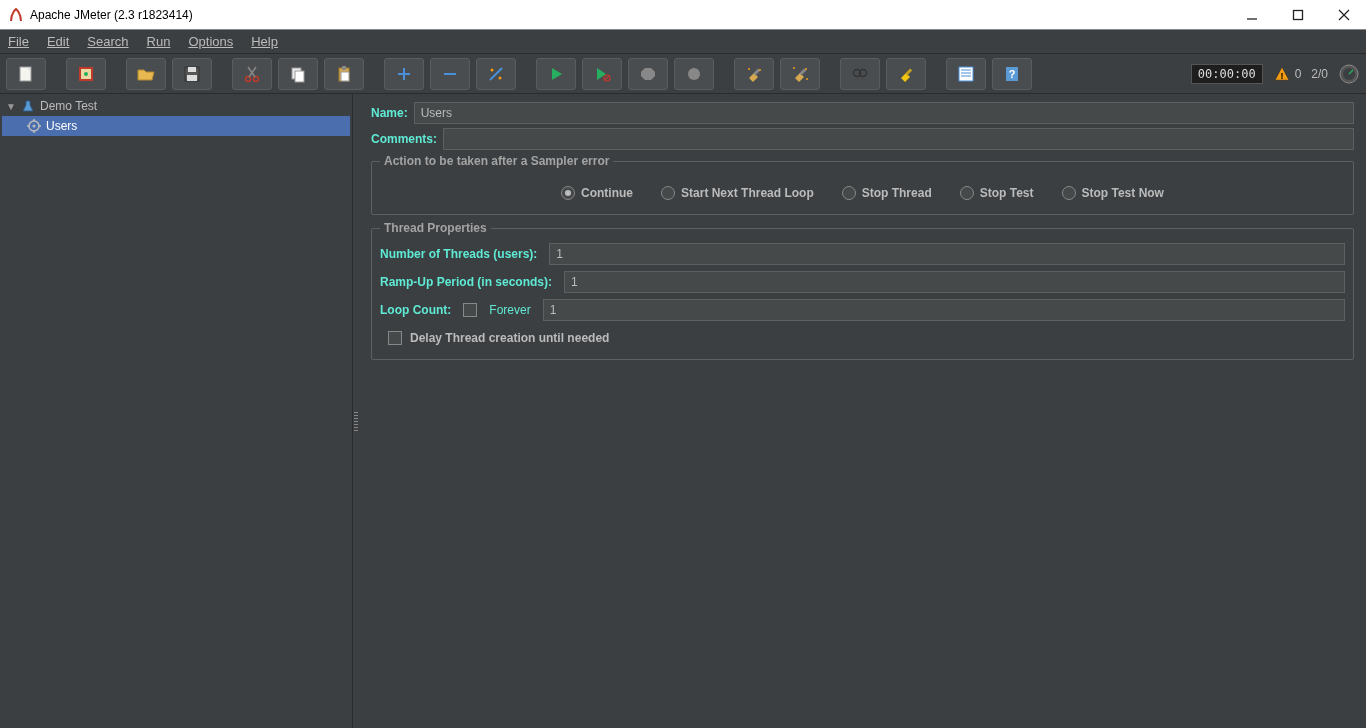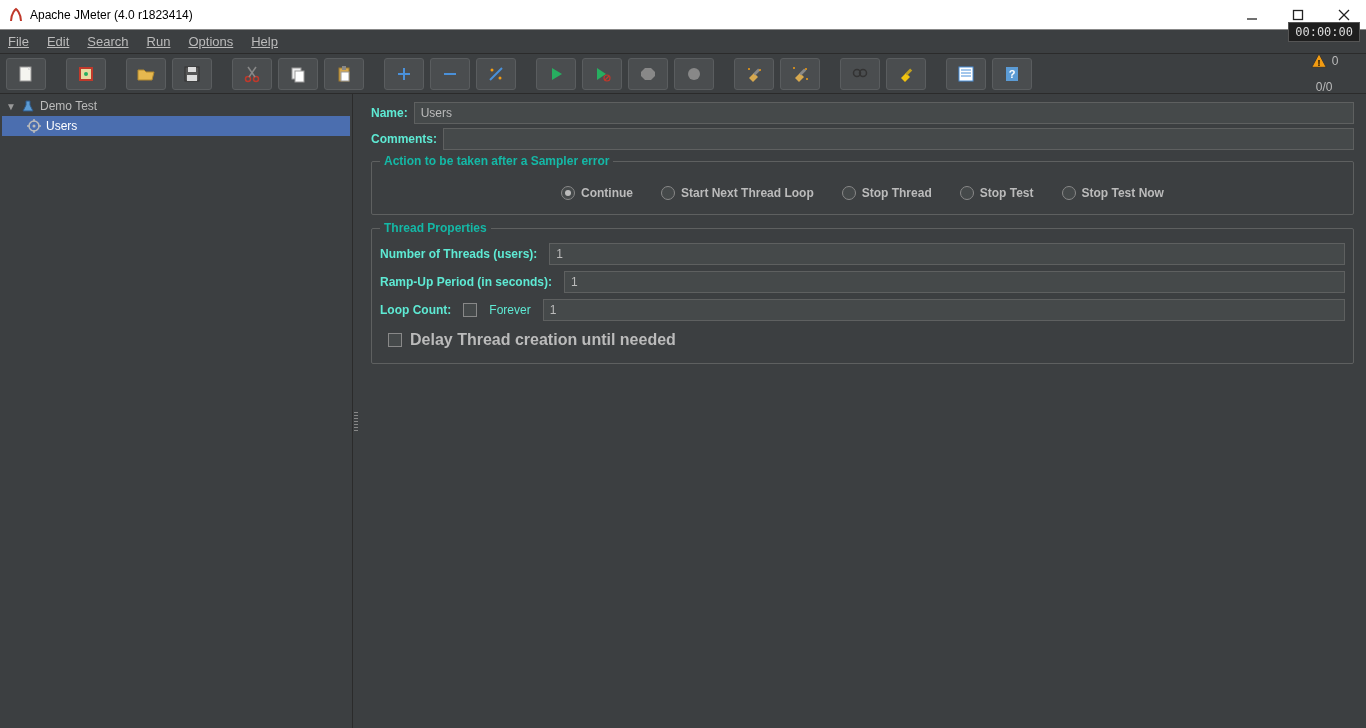--- a/index.html
+++ b/index.html
@@ -16,21 +16,21 @@
 
 .menubar { background: #3c3f41; height: 24px; display: flex; align-items: center; padding: 0 0; gap: 2px; border-bottom: 1px solid #2b2b2b; }
 .menubar .menu-item { padding: 3px 8px; color: #bbbbbb; font-size: 13px; cursor: default; }
 .menubar .menu-item .ul { text-decoration: underline; }
 
 
 .toolbar { background: #3c3f41; height: 40px; display: flex; align-items: center; padding: 4px 6px; gap: 6px; border-bottom: 1px solid #2b2b2b; }
 .tool-sep { width: 8px; }
 .tool-btn { width: 40px; height: 32px; background: #4a4d4f; border: 1px solid #5a5d5f; border-radius: 3px; display:flex; align-items:center; justify-content:center; cursor:default;}
 .tool-btn svg { width:20px; height:20px; }
-.toolbar-right { margin-left:auto; display:flex; align-items:center; gap:10px;flex-direction:column; }
+.toolbar-right { margin-left:auto; display:flex; align-items:center; gap:10px; }
 .timer-box { background:#1e1e1e; border:1px solid #555; padding:2px 6px; font-family: monospace; color:#ddd; font-size:12px;}
 .warn-icon { display:flex; align-items:center; gap:4px; color:#bbbbbb; font-size:12px;}
 .counter-text { color:#bbbbbb; font-size:12px; }
 .gauge-icon { width:22px; height:22px; }
 
 
 .main-split { display:flex; height: calc(728px - 30px - 24px - 40px); }
 .tree-panel { width: 353px; background:#3c3f41; border-right:1px solid #2b2b2b; padding:2px; }
 .splitter { width:6px; background:#3c3f41; cursor:col-resize; position:relative;}
 .splitter::after { content:""; position:absolute; top:50%; left:1px; width:4px; height:20px; background:repeating-linear-gradient(0deg,#888,#888 1px,transparent 1px,transparent 3px);}
@@ -44,43 +44,43 @@
 .tree-icon { width:16px; height:16px; display:flex; align-items:center; justify-content:center;}
 
 
 .panel-title { color:#d0d0d0; font-size:18px; font-weight:bold; margin-bottom:12px; }
 .field-row { display:flex; align-items:center; margin-bottom:4px; gap:6px;}
 .field-label { color:#5eead4; font-size:12px; font-weight:bold; white-space:nowrap;}
 .text-input { flex:1; background:#45494a; border:1px solid #5e6060; color:#bbbbbb; padding:3px 6px; font-size:12px; height:22px;}
 .text-input.small { flex:1; }
 
 fieldset { border:1px solid #5e6060; border-radius:2px; margin-bottom:6px; padding:8px 8px 10px 8px; }
-legend { color:#14b8a6; font-size:12px; font-weight:bold; padding:0 4px; }
+legend { color:#a3a3a3; font-size:12px; font-weight:bold; padding:0 4px; }
 
 .radio-row { display:flex; justify-content:center; gap:28px; padding:10px 0 4px 0; flex-wrap:wrap;text-align:right;}
 .radio-opt { display:flex; align-items:center; gap:6px; color:#bbbbbb; font-size:12px; font-weight:bold;}
 .radio-circle { width:14px; height:14px; border:1px solid #888; border-radius:50%; display:flex; align-items:center; justify-content:center; background:#45494a;}
 .radio-circle.checked::after { content:""; width:6px; height:6px; background:#bbbbbb; border-radius:50%; }
 
 .check-box { width:14px; height:14px; border:1px solid #888; background:#45494a; display:inline-block;}
-.check-row { display:flex; align-items:center; gap:8px; padding:4px 0 4px 8px; color:#bbbbbb; font-size:16px; font-weight:bold;}
+.check-row { display:flex; align-items:center; gap:8px; padding:4px 0 4px 8px; color:#bbbbbb; font-size:12px; font-weight:bold;}
 
 .thread-prop-row { display:flex; align-items:center; gap:12px; margin-bottom:6px;}
 .thread-prop-row .field-label{ min-width:0;}
 </style>
 </head>
 <body>
 
 <div class="titlebar">
   <span class="app-icon">
     <svg viewBox="0 0 16 16">
         <path d="M3 14 C3 6 8 2 8 2 C8 2 13 6 13 14" stroke="#c0392b" stroke-width="2" fill="none"></path>
       </svg>
   </span>
-  <span class="title-text">Apache JMeter (4.0 r1823414)</span>
+  <span class="title-text">Apache JMeter (2.3 r1823414)</span>
   <div class="win-controls">
     <div class="win-btn">
         <svg width="12" height="12" viewBox="0 0 12 12">
           <line x1="1" y1="10" x2="11" y2="10"></line>
         </svg>
       </div>
     <div class="win-btn">
         <svg width="12" height="12" viewBox="0 0 12 12">
           <rect x="1.5" y="1.5" width="9" height="9"></rect>
         </svg>
@@ -245,21 +245,21 @@
 
   <div class="toolbar-right">
     <div class="timer-box">00:00:00</div>
     <div class="warn-icon">
       <svg width="18" height="18" viewBox="0 0 20 20">
           <path d="M10 2 L18 17 L2 17 Z" fill="#f39c12" stroke="#333"></path>
           <text x="10" y="15" text-anchor="middle" fill="#000" font-size="10" font-weight="bold">!</text>
         </svg>
       <span>0</span>
     </div>
-    <span class="counter-text">0/0</span>
+    <span class="counter-text">2/0</span>
     <span class="gauge-icon">
       <svg viewBox="0 0 22 22">
           <circle cx="11" cy="11" r="9" fill="#555" stroke="#888"></circle>
           <circle cx="11" cy="11" r="6" fill="#3c3f41"></circle>
           <line x1="11" y1="11" x2="15" y2="7" stroke="#27ae60" stroke-width="1.5"></line>
         </svg>
     </span>
   </div>
 </div>
 

